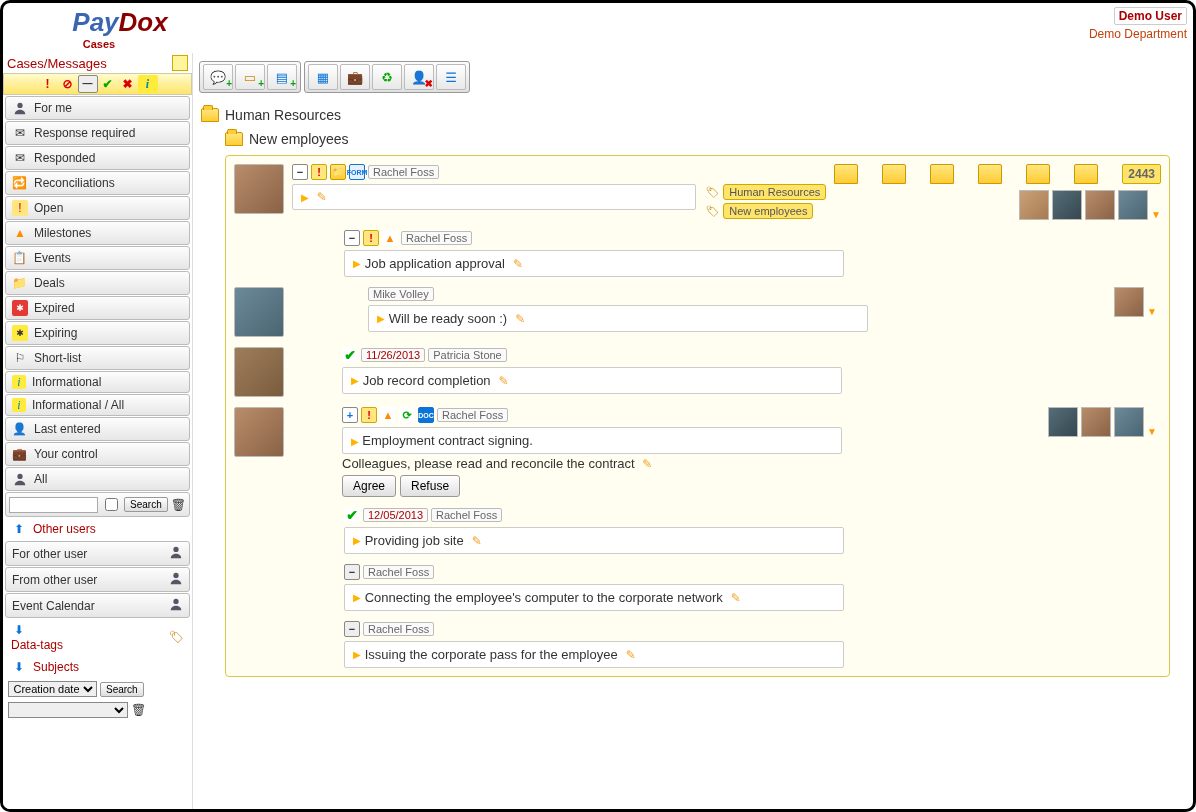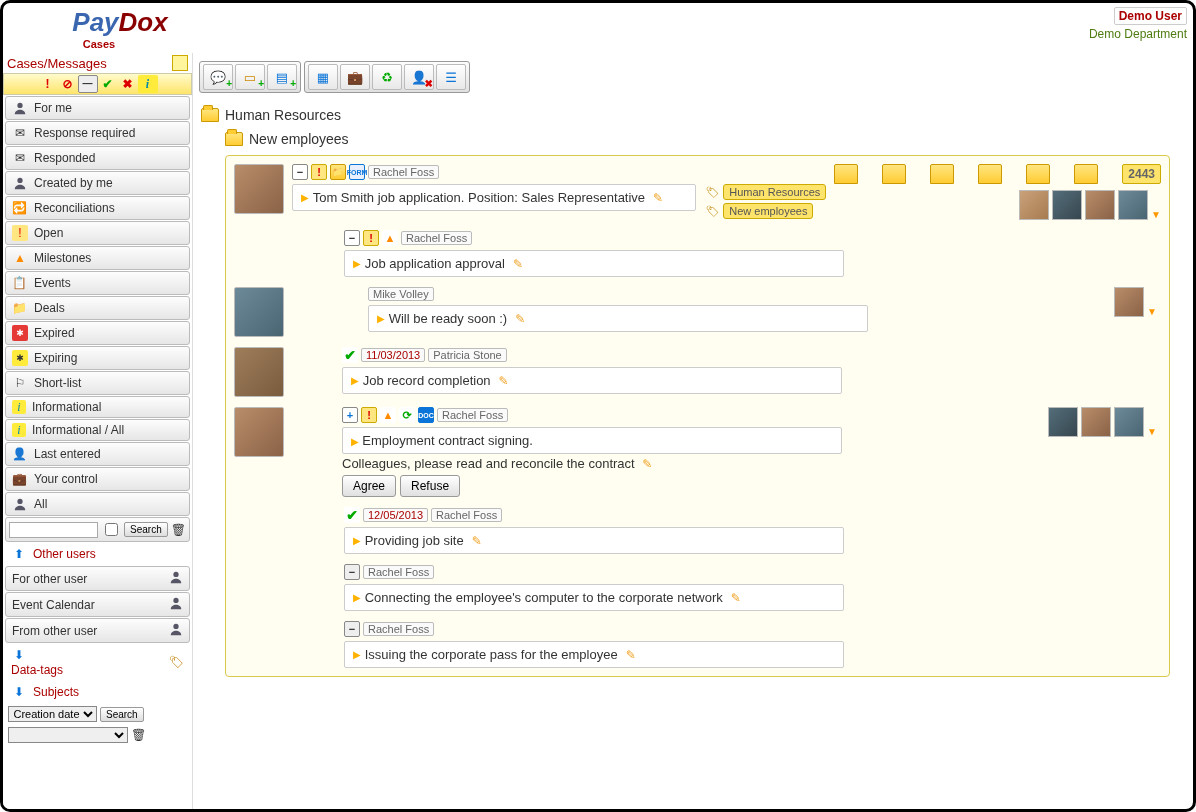--- a/index.html
+++ b/index.html
@@ -24,21 +24,21 @@
   align-items: flex-start;
   padding: 4px 6px 0 6px;
 }
 .logo-area { text-align: center; width: 180px; }
 .logo-text { font-size: 26px; font-weight: bold; font-style: italic; }
 .logo-text .pay { color: #3a66b0; margin-left: 42px; }
 .logo-text .dox { color: #8a0000; }
 .logo-sub { font-size: 11px; color: #a00; font-weight: bold; }
 .user-area { text-align: right; font-size: 12px; }
 .user-link { color: #a00; font-weight: bold; border: 1px solid #ccc; padding: 1px 4px; border-radius: 2px; display: inline-block; cursor:pointer;}
-.dept { color: #4d7c0f; margin-top: 2px; margin-left: 8px; }
+.dept { color: #c2410c; margin-top: 2px; margin-left: 8px; }
 
 .layout { display: flex; height: calc(100% - 50px); }
 .sidebar { width: 190px; background: #fff; border-right: 1px solid #ddd; overflow-y: auto; font-size: 12px;}
 .main { flex: 1; position: relative; overflow: auto; }
 
 .sb-title-row { display:flex; justify-content:space-between; align-items:center; padding:2px 4px; }
 .sb-title { color: #a00; font-weight: normal; font-size: 13px; }
 .note-ic { width:16px; height:16px; background:#fff59d; border:1px solid #ccaa00;}
 
 .mini-toolbar { background: linear-gradient(#fffbcc,#ffe46b); border:1px solid #cca; display:flex; justify-content:center; gap:0; padding:1px; }
@@ -178,29 +178,20 @@
         </div>
       <div class="menu-btn">
           <span class="ic">✉</span>
           <span>Response required</span>
         </div>
       <div class="menu-btn">
           <span class="ic">✉</span>
           <span>Responded</span>
         </div>
       <div class="menu-btn">
-          <span class="ic">
-            <svg class="person" viewBox="0 0 16 16">
-              <circle cx="8" cy="5" r="3" fill="#556"></circle>
-              <path d="M2 15c0-3 3-5 6-5s6 2 6 5" fill="#556"></path>
-            </svg>
-          </span>
-          <span>Created by me</span>
-        </div>
-      <div class="menu-btn">
           <span class="ic">🔁</span>
           <span>Reconciliations</span>
         </div>
       <div class="menu-btn">
           <span class="ic" style="color:#d00;background:#ffe680;border-radius:2px;">!</span>
           <span>Open</span>
         </div>
       <div class="menu-btn">
           <span class="ic" style="color:#ff8c00">▲</span>
           <span>Milestones</span>
@@ -263,33 +254,33 @@
           <span style="color:#a00">Other users</span>
         </div>
       <div class="menu-btn" style="justify-content:space-between">
           <span>For other user</span>
           <span><svg class="person" viewBox="0 0 16 16">
               <circle cx="8" cy="5" r="3" fill="#556"></circle>
               <path d="M2 15c0-3 3-5 6-5s6 2 6 5" fill="#556"></path>
             </svg></span>
         </div>
       <div class="menu-btn" style="justify-content:space-between">
+          <span>From other user</span>
+          <span><svg class="person" viewBox="0 0 16 16">
+              <circle cx="8" cy="5" r="3" fill="#556"></circle>
+              <path d="M2 15c0-3 3-5 6-5s6 2 6 5" fill="#556"></path>
+            </svg></span>
+        </div>
+      <div class="menu-btn" style="justify-content:space-between">
           <span>Event Calendar</span>
           <span><svg class="person" viewBox="0 0 16 16">
               <circle cx="8" cy="5" r="3" fill="#556"></circle>
               <path d="M2 15c0-3 3-5 6-5s6 2 6 5" fill="#556"></path>
             </svg></span>
         </div>
-      <div class="menu-btn" style="justify-content:space-between">
-          <span>From other user</span>
-          <span><svg class="person" viewBox="0 0 16 16">
-              <circle cx="8" cy="5" r="3" fill="#556"></circle>
-              <path d="M2 15c0-3 3-5 6-5s6 2 6 5" fill="#556"></path>
-            </svg></span>
-        </div>
       <div class="menu-btn link-style" style="justify-content:space-between">
           <span><span class="ic arrow-dn">⬇</span><span style="color:#a00">Data-tags</span></span>
           <span style="color:#c08000">🏷</span>
         </div>
       <div class="menu-btn link-style">
           <span class="ic arrow-dn">⬇</span>
           <span style="color:#a00">Subjects</span>
         </div>
 
       <div class="sel-row">
@@ -356,21 +347,20 @@
               <div class="row-head">
                 <span class="sq minus">−</span>
                 <span class="sq excl">!</span>
                 <span class="sq folder-s">📁</span>
                 <span class="sq form">FORM</span>
                 <span class="name-chip">Rachel Foss</span>
               </div>
               <div style="display:flex; gap:10px; align-items:flex-start;">
                 <div class="msg-box" style="flex:1;max-width:500px">
                   <span class="tri">▶</span>
-                  <span>Tom Smith job application. Position: Sales Representative</span>
                   <span class="pencil">✎</span>
                 </div>
                 <div class="tag-row">
                   <div><span class="tag-ic">🏷</span> <span class="tag-chip">Human Resources</span></div>
                   <div><span class="tag-ic">🏷</span> <span class="tag-chip">New employees</span></div>
                 </div>
               </div>
             </div>
             <div style="display:flex;flex-direction:column;align-items:flex-end;gap:6px;">
               <div class="right-icons">
@@ -424,21 +414,21 @@
                 <div class="ava-s av-bg-1"></div>
                 <span class="ava-drop">▼</span>
               </div>
           </div>
 
           <div class="case-row">
             <div class="avatar-b av-bg-5"></div>
             <div class="row-main" style="margin-left:50px">
               <div class="row-head">
                 <span class="sq check" style="font-size:14px">✔</span>
-                <span class="date-chip">11/03/2013</span>
+                <span class="date-chip">11/26/2013</span>
                 <span class="name-chip">Patricia Stone</span>
               </div>
               <div class="msg-box" style="max-width:500px">
                   <span class="tri">▶</span>
                   <span>Job record completion</span>
                   <span class="pencil">✎</span>
                 </div>
             </div>
           </div>
 

